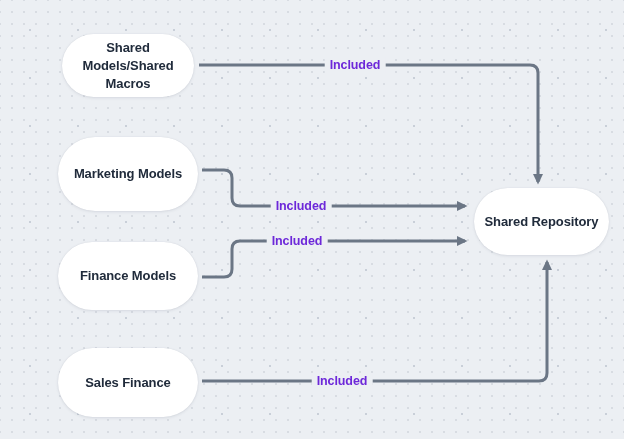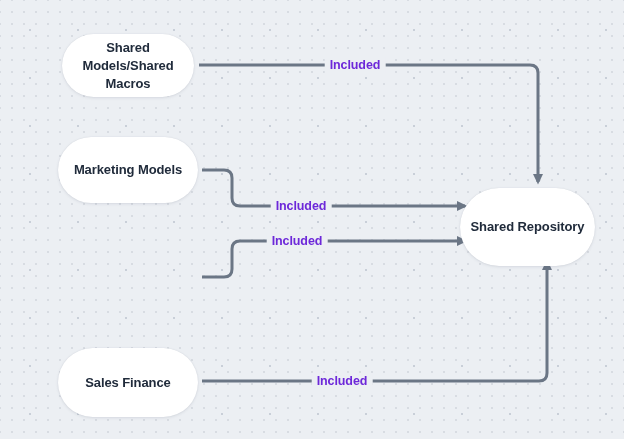--- a/index.html
+++ b/index.html
@@ -26,24 +26,24 @@
     display:flex;align-items:center;justify-content:center;
     text-align:center;
     color:#202b3b;
     font-size:13px;font-weight:600;letter-spacing:-0.1px;
     line-height:18px;
     box-shadow:0 1px 3px rgba(90,102,122,0.14), 0 0 1px rgba(90,102,122,0.18);
     white-space:pre-line;
     cursor:pointer;
   }
   .node-shared-models{left:62px;top:34px;width:132px;height:63px;}
-  .node-marketing{left:58px;top:137px;width:140px;height:66px;}
+  .node-marketing{left:58px;top:137px;width:140px;height:74px;}
   .node-finance{left:58px;top:242px;width:140px;height:68px;}
   .node-sales{left:58px;top:348px;width:140px;height:69px;}
-  .node-repository{left:460px;top:188px;width:135px;height:78px;align-items:center;}
+  .node-repository{left:474px;top:188px;width:135px;height:67px;align-items:center;}
   .edge-label{
     position:absolute;z-index:3;
     transform:translate(-50%,-50%);
     background:#eceff3;
     padding:1px 5px;
     color:#6d28d9;
     font-size:12.5px;font-weight:600;letter-spacing:-0.1px;
     white-space:nowrap;
     cursor:pointer;
   }
@@ -73,20 +73,23 @@
   <div class="node node-shared-models">
     <span>Shared
 Models/Shared
 Macros</span>
   </div>
 
   <div class="node node-marketing">
     <span>Marketing Models</span>
   </div>
 
+  <div class="node node-finance">
+    <span>Finance Models</span>
+  </div>
 
   <div class="node node-sales">
     <span>Sales Finance</span>
   </div>
 
   <div class="node node-repository">
     <span>Shared Repository</span>
   </div>
 
   <div class="edge-label edge-label-a">Included</div>

